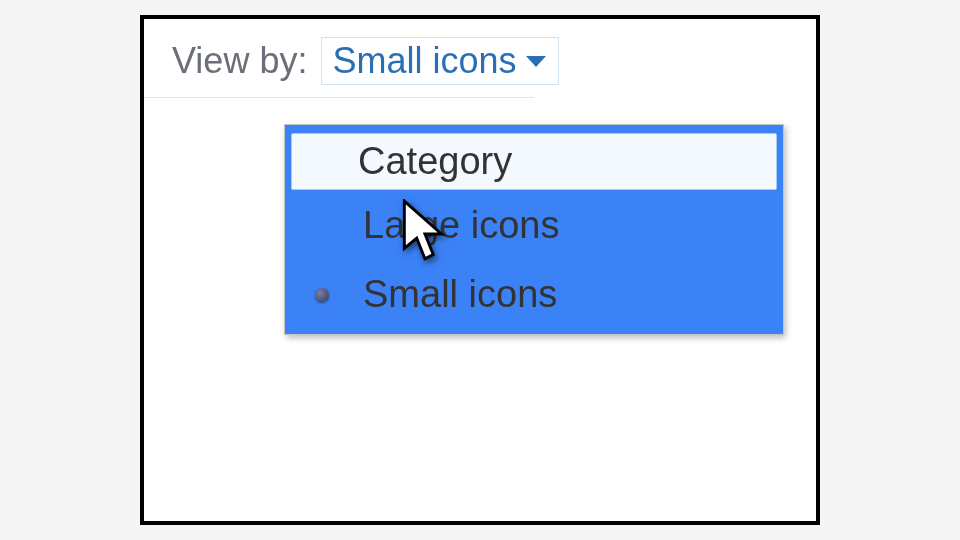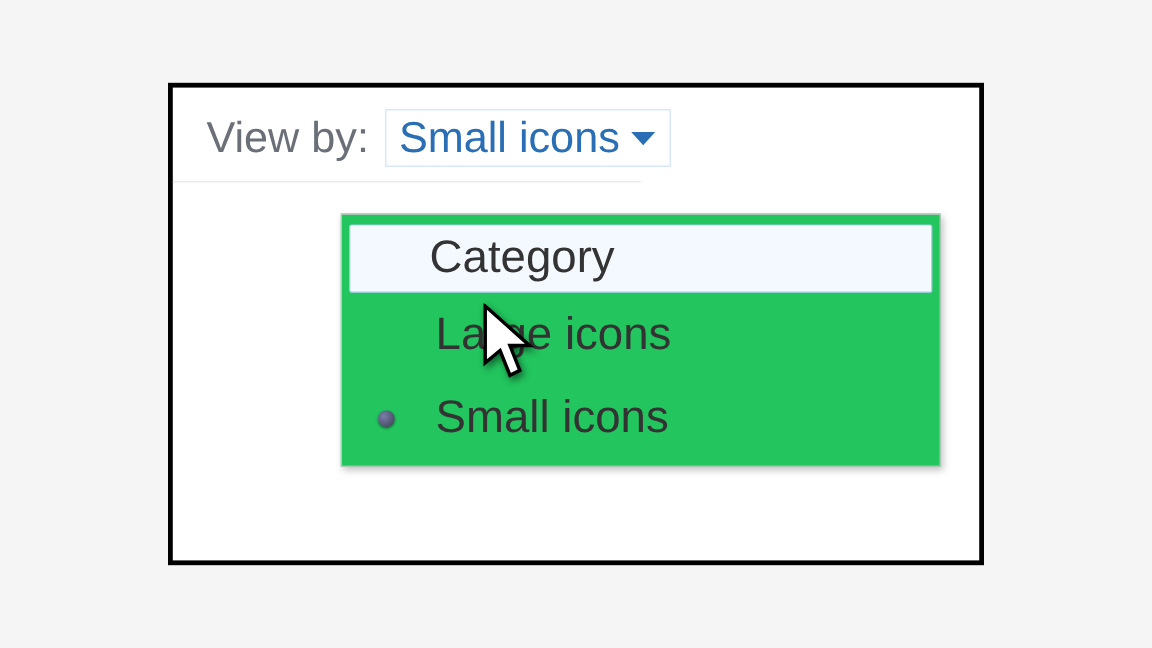--- a/index.html
+++ b/index.html
@@ -7,21 +7,21 @@
       width: 960px;
       height: 540px;
       background: #f5f5f5;
       display: flex;
       align-items: center;
       justify-content: center;
       font-family: "Segoe UI", Tahoma, sans-serif;
     }
     .outer-frame {
       width: 680px;
-      height: 402px;
+      height: 510px;
       background: #fff;
       border: 4px solid #000;
       position: relative;
       padding: 18px 28px;
     }
     .viewby-row {
       display: flex;
       align-items: center;
       gap: 14px;
       margin-bottom: 20px;
@@ -44,21 +44,21 @@
     }
     .dropdown-arrow {
       color: #2a6fb5;
     }
     .dropdown-arrow svg { display:block; }
     .menu-container {
       position: absolute;
       left: 140px;
       top: 105px;
       width: 500px;
-      background: #22c55e;
+      background: #3b82f6;
       border: 1px solid #c5c5c5;
       box-shadow: 2px 3px 6px rgba(0,0,0,0.25);
       padding: 10px 8px 2px 8px;
     }
     .menu-item {
       position: relative;
       display: flex;
       align-items: center;
       padding: 10px 10px 10px 70px;
       font-size: 38px;

